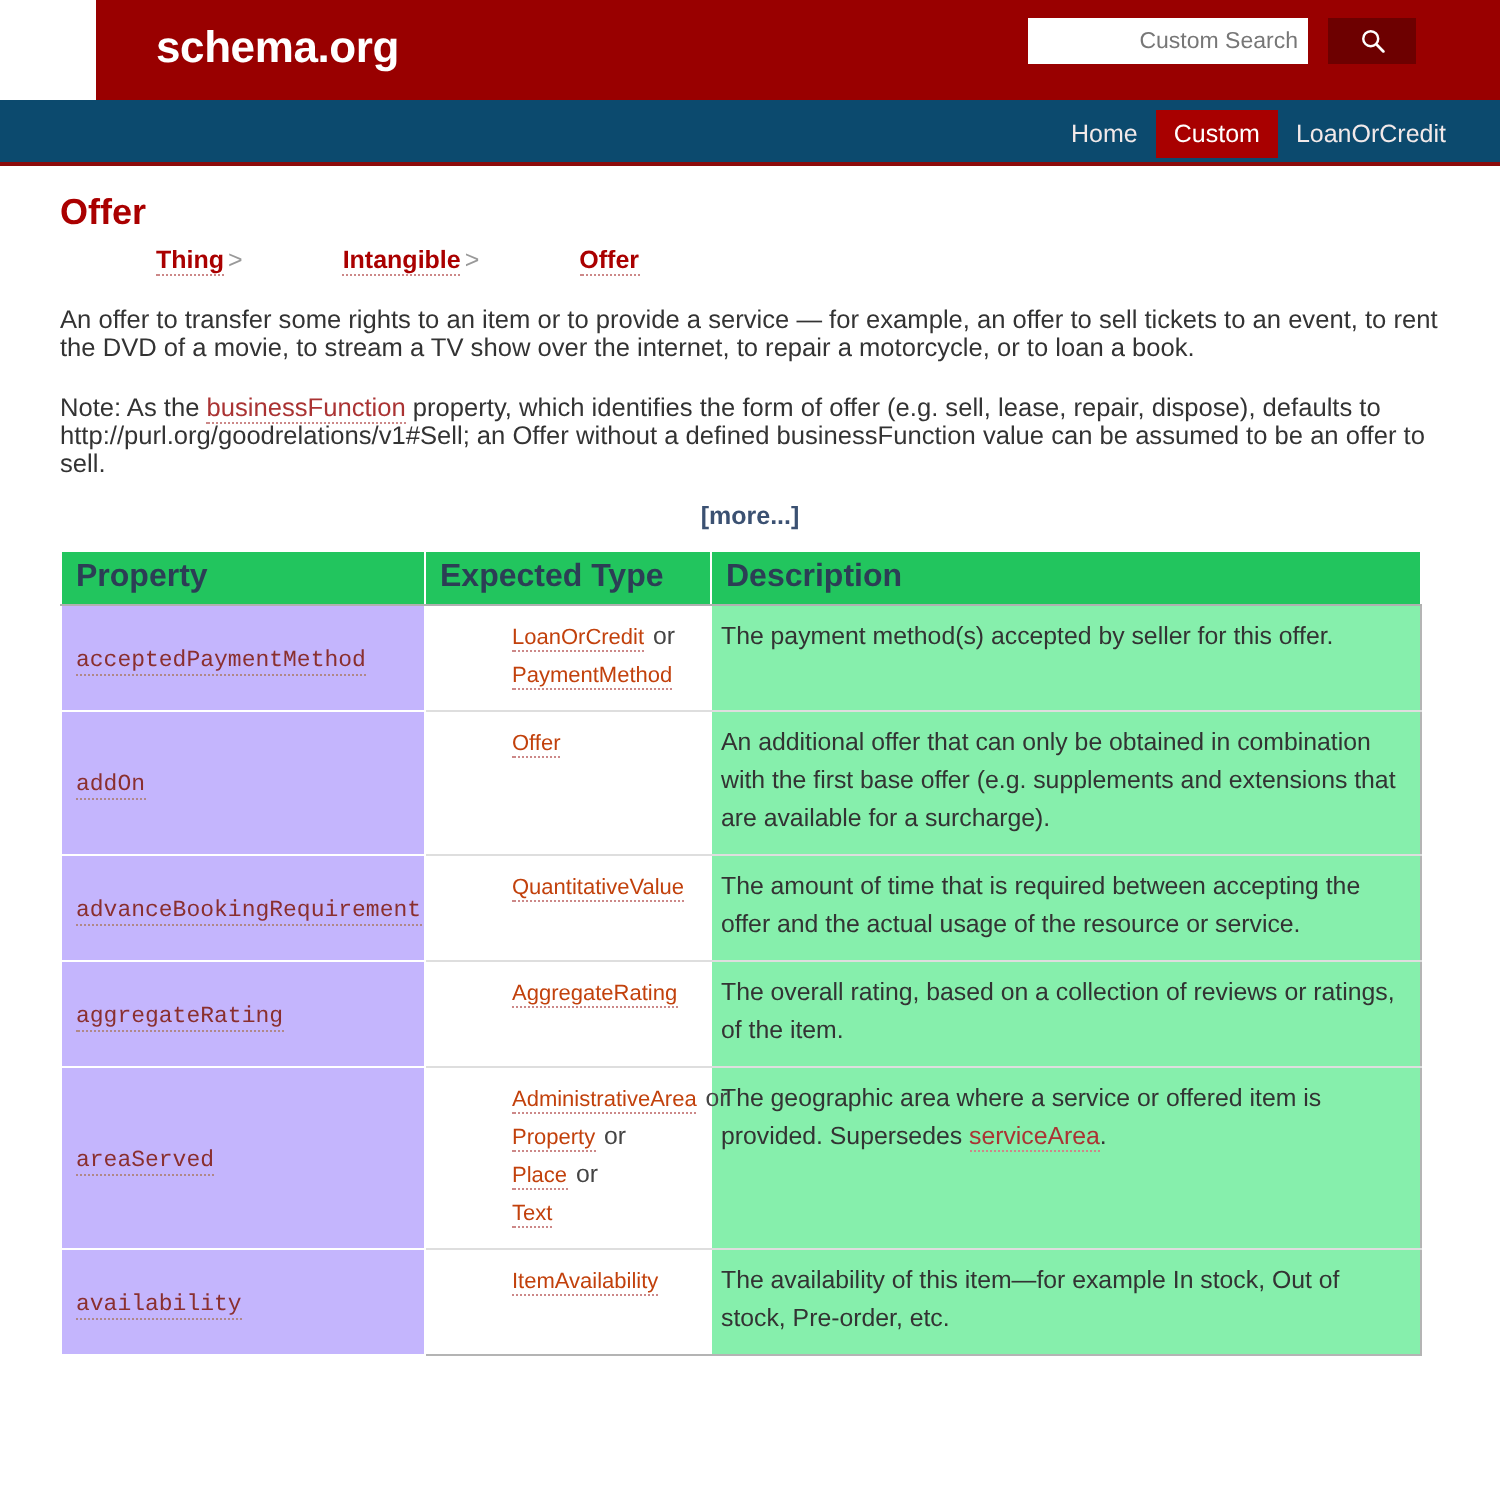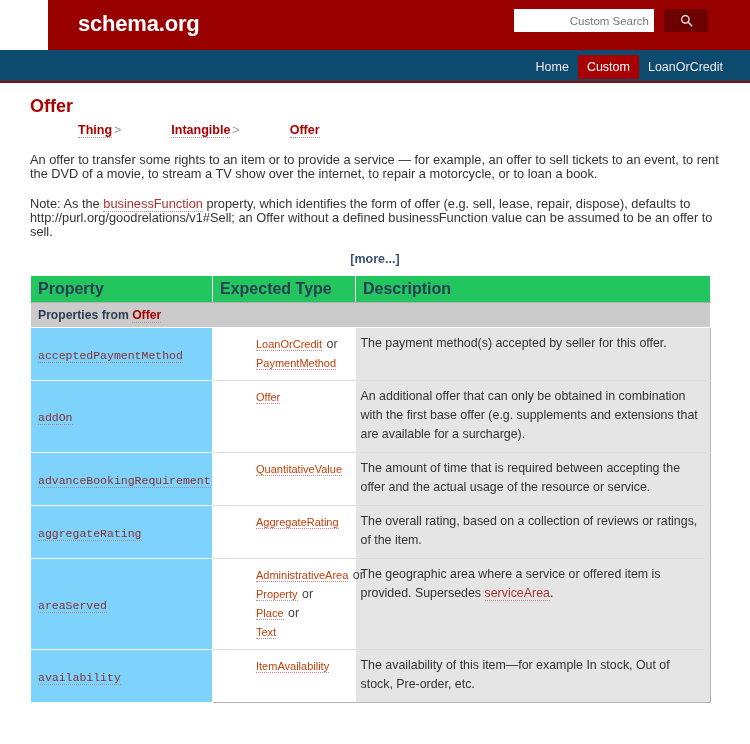--- a/index.html
+++ b/index.html
@@ -175,21 +175,21 @@
     line-height: 16px;
   }
   tr.group-row .group-link {
     color: #aa0000;
     border-bottom: 1px dotted #cc8888;
     text-decoration: none;
     cursor: pointer;
   }
 
   table.definition td.prop {
-    background: #7dd3fc;
+    background: #c4b5fd;
     vertical-align: middle;
     padding: 7px 7px;
     border: 1px solid #ffffff;
   }
   .prop-name {
     font-family: "Liberation Mono", monospace;
     font-size: 11.5px;
     color: #8a2f2f;
     border-bottom: 1px dotted #b08888;
     text-decoration: none;
@@ -208,21 +208,21 @@
     text-decoration: none;
     border-bottom: 1px dotted #cc8888;
     cursor: pointer;
     line-height: 18px;
     margin-left: 36px;
   }
   .type-or { color: #444; font-size: 12.4px; }
   .type-line { line-height: 18px; white-space: nowrap; }
 
   table.definition td.desc {
-    background: #e5e5e5;
+    background: #86efac;
     vertical-align: top;
     padding: 6px 8px 8px 5px;
     font-size: 12.4px;
     line-height: 19px;
     color: #333333;
   }
   tr.row-sep td { border-top: 1px solid #dedede; }
 </style>
 </head>
 <body>
@@ -276,23 +276,20 @@
           <col class="c-desc">
       </colgroup>
       <thead>
         <tr>
           <th>Property</th>
           <th>Expected Type</th>
           <th>Description</th>
         </tr>
       </thead>
       <tbody>
-        <tr class="group-row">
-          <td colspan="3"><span>Properties from </span><a class="group-link">Offer</a></td>
-        </tr>
 
       <tr class="row-sep">
             <td class="prop"><a class="prop-name">acceptedPaymentMethod</a></td>
             <td class="type">
               <div class="type-line"><a class="type-link">LoanOrCredit</a> <span class="type-or">or</span></div>
               <div class="type-line"><a class="type-link">PaymentMethod</a></div>
             </td>
             <td class="desc"><span>The payment method(s) accepted by seller for this offer.</span></td>
           </tr>
           <tr class="row-sep">

